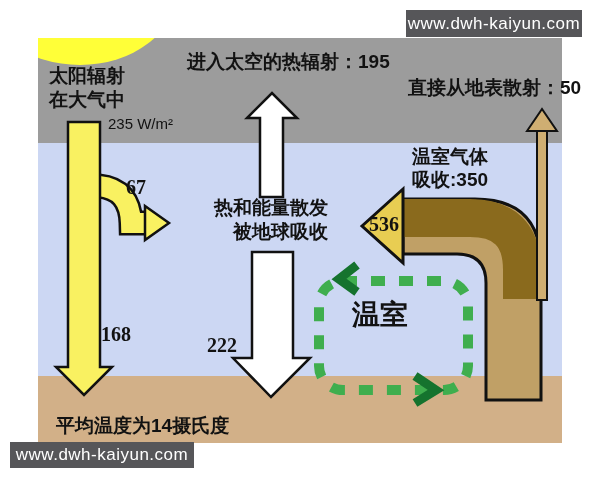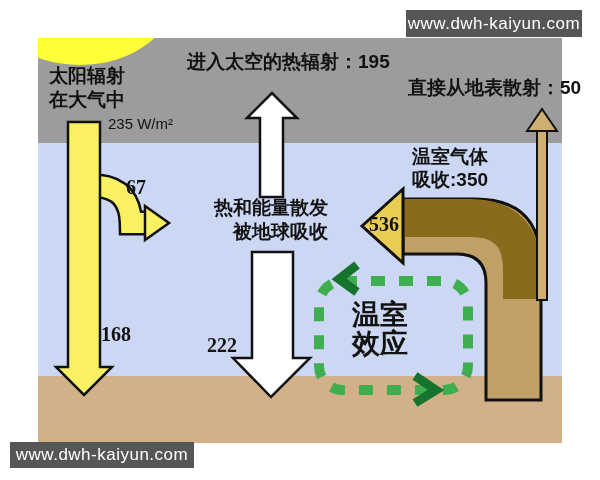--- a/index.html
+++ b/index.html
@@ -102,25 +102,25 @@
     <span>吸收:350</span>
   </div>
 
   <div class="txt cn" id="lbl-heat">
     <span>热和能量散发</span><br>
     <span>被地球吸收</span>
   </div>
 
   <div class="txt cn" id="lbl-greenhouse">
     <span>温室</span><br>
-    <span>效应</span>
   </div>
 
   <div class="txt cn" id="lbl-surface">
     <br>
+    <span>平均温度为14摄氏度</span>
   </div>
 
   <div class="txt num" id="num-67">67</div>
   <div class="txt num" id="num-168">168</div>
   <div class="txt num" id="num-324">222</div>
   <div class="txt num" id="num-452">536</div>
 
   <div class="wm" id="wm-top">www.dwh-kaiyun.com</div>
   <div class="wm" id="wm-bottom">www.dwh-kaiyun.com</div>
 </div>

